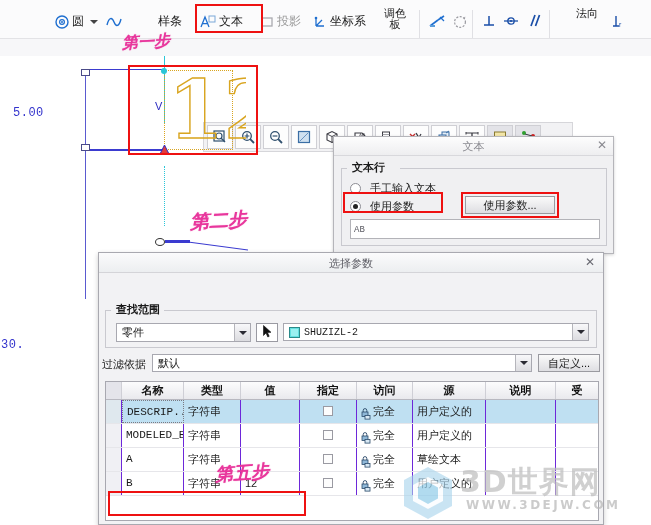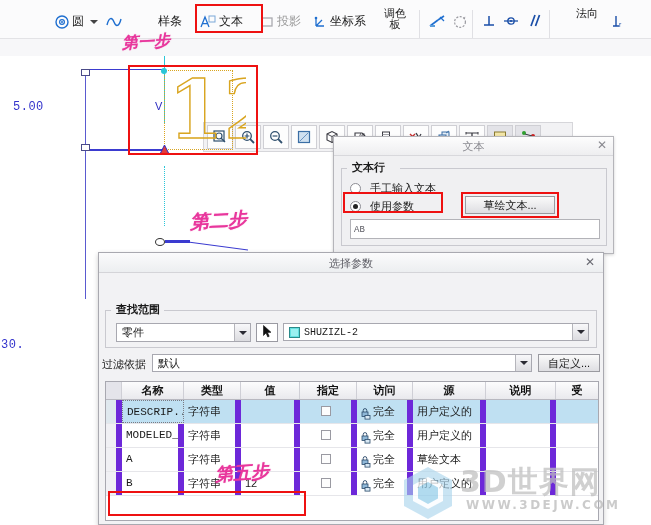--- a/index.html
+++ b/index.html
@@ -94,21 +94,21 @@
   
   #ptbl{position:absolute;left:6px;top:128px;width:494px;height:140px;
       background:#fff;border:1px solid #a8a8b0;box-sizing:border-box;overflow:hidden;}
   #ptbl .hdr{display:flex;height:17px;background:linear-gradient(#fcfcfd,#e9e9ed);
       border-bottom:1px solid #b8b8c0;}
   #ptbl .hdr div{font-size:11px;font-weight:bold;color:#111;text-align:center;
       line-height:16px;border-right:1px solid #cfcfd6;box-sizing:border-box;}
   #ptbl .row{display:flex;height:23px;border-bottom:1px solid #e6e6ea;}
   #ptbl .row.sel{background:#bfe0f2;}
   #ptbl .row div{font-size:11px;color:#1a1a1a;line-height:22px;
-      border-right:6px solid #6d28d9;box-sizing:border-box;padding-left:4px;
+      border-right:1px solid #6d28d9;box-sizing:border-box;padding-left:4px;
       white-space:nowrap;overflow:hidden;}
   #ptbl .c-name{font-family:"Liberation Mono","DejaVu Sans Mono",monospace;font-size:10px;}
   .chk{width:10px;height:10px;border:1px solid #9a9aa2;background:#fdfdfd;
       display:inline-block;margin-top:6px;box-sizing:border-box;}
   .lockwrap{display:flex;align-items:center;gap:1px;}
 
   
   #wm{position:absolute;left:398px;top:462px;width:253px;height:63px;
       pointer-events:none;opacity:.72;}
   #wm .wmtxt{position:absolute;left:62px;top:0px;font-size:30px;font-weight:bold;
@@ -348,21 +348,21 @@
   <div class="abs" style="left:164px;top:0px;width:0;height:68px;border-left:1px solid #2bc6d8;"></div>
   <div class="abs" style="left:164px;top:110px;width:0;height:60px;border-left:1px dotted #2bc6d8;"></div>
 
   <div class="cadline" style="left:85px;top:13px;width:1px;height:230px;background:#5a5ad0;"></div>
   <div class="cadline" style="left:85px;top:13px;width:80px;height:1px;"></div>
   <div class="cadline" style="left:85px;top:93px;width:80px;height:2px;"></div>
 
   <div class="abs" style="left:81px;top:13px;width:9px;height:7px;border:1px solid #4a4a88;box-sizing:border-box;background:#fff;"></div>
   <div class="abs" style="left:81px;top:88px;width:9px;height:7px;border:1px solid #4a4a88;box-sizing:border-box;background:#fff;"></div>
 
-  <div class="dimtxt" style="left:13px;top:44px;">5.00</div>
+  <div class="dimtxt" style="left:13px;top:50px;">5.00</div>
   <div class="dimtxt" style="left:1px;top:282px;">30.</div>
 
   <div class="abs" style="left:164px;top:14px;width:69px;height:80px;border:1px dotted #d9a520;box-sizing:border-box;"></div>
 
   <div class="abs" style="left:166px;top:10px;width:80px;height:86px;">
     <svg width="80" height="86" viewBox="0 0 80 86">
       <text x="2" y="72" font-size="80" font-family="'DejaVu Serif',serif" font-weight="bold" fill="none" stroke="#d9a520" stroke-width="1.4">12</text>
     </svg>
   </div>
 
@@ -405,21 +405,21 @@
 
   <div class="radio" style="left:16px;top:44px;">
     <span class="rdot"></span>
     <span>手工输入文本</span>
   </div>
   <div class="radio" style="left:16px;top:62px;">
     <span class="rdot on"></span>
     <span>使用参数</span>
   </div>
 
-  <div class="btn" style="position:absolute;left:131px;top:59px;width:90px;height:18px;">草绘文本...</div>
+  <div class="btn" style="position:absolute;left:131px;top:59px;width:90px;height:18px;">使用参数...</div>
 
   <div class="txtbox" style="position:absolute;left:16px;top:82px;width:250px;height:20px;">
     <span style="position:absolute;left:3px;top:5px;font-size:9px;color:#5a5a62;font-family:'Liberation Mono',monospace;">AB</span>
   </div>
 
   <div class="redbox" style="left:9px;top:55px;width:100px;height:21px;"></div>
   <div class="redbox" style="left:127px;top:55px;width:98px;height:26px;"></div>
 </div>
 
 <div id="dlgSel">

